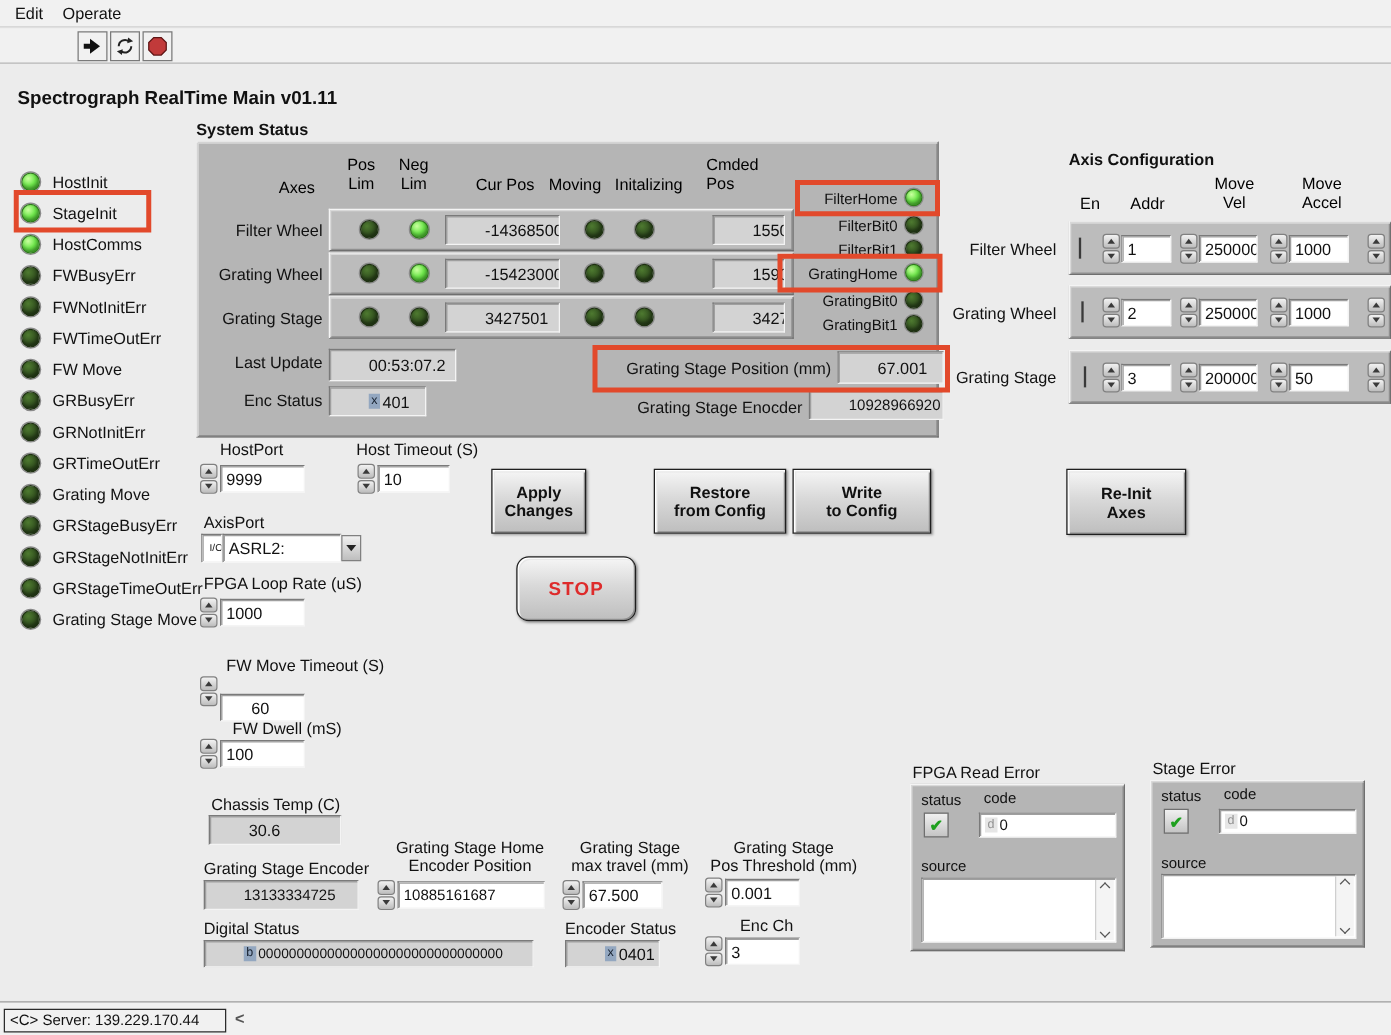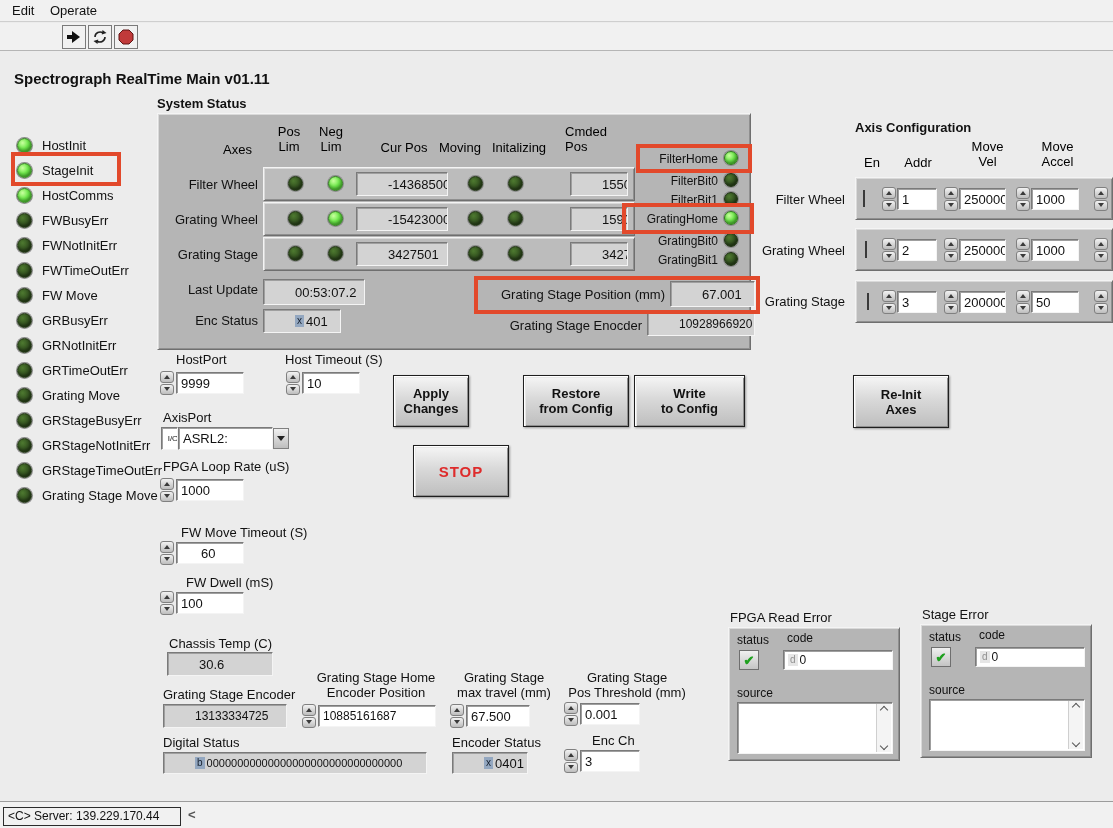--- a/index.html
+++ b/index.html
@@ -56,21 +56,21 @@
   
   .hl { border:4px solid #E2492B; pointer-events:none; z-index:30; }
 
   
   .lv-button { display:flex; align-items:center; justify-content:center; text-align:center;
                white-space:pre-line; font-weight:bold; font-size:13px; cursor:pointer;
                background:linear-gradient(180deg,#F6F6F6 0%,#D9D9D9 45%,#BEBEBE 100%);
                border:1px solid #1F1F1F;
                box-shadow: inset 1px 1px 0 #FFFFFF, inset 2px 2px 0 #E8E8E8,
                            inset -1px -1px 0 #8F8F8F, 1px 1px 2px rgba(0,0,0,.35); }
-  .stop-text { color:#DE2B2B; font-size:15px; letter-spacing:1px; }
+  .stop-text { color:#DE2B2B; font-size:15px; letter-spacing:1px;border-radius:10px; }
 
   
   .spinner { width:14px; height:24px; display:flex; flex-direction:column; gap:1px; }
   .sp { flex:1; background:linear-gradient(#F2F2F2,#BDBDBD); border:1px solid #808080;
         border-radius:3px; display:flex; align-items:center; justify-content:center; cursor:pointer; }
   .tri-up { width:0; height:0; border-left:3px solid transparent; border-right:3px solid transparent;
             border-bottom:4px solid #3A3A3A; }
   .tri-dn { width:0; height:0; border-left:3px solid transparent; border-right:3px solid transparent;
             border-top:4px solid #3A3A3A; }
 
@@ -324,21 +324,21 @@
 
 <div class="abs" style="left:181px; top:525px;">FW Move Timeout (S)</div>
 <span class="abs spinner" style="left:160px; top:541px;">
     <span class="sp">
       <i class="tri-up"></i>
     </span>
     <span class="sp">
       <i class="tri-dn"></i>
     </span>
   </span>
-<div class="abs fld ctl sunken" style="left:176px; top:542px; width:68px; height:22px;padding-left:24px;">60</div>
+<div class="abs fld ctl sunken" style="left:176px; top:555px; width:68px; height:22px;padding-left:24px;">60</div>
 
 <div class="abs" style="left:186px; top:575px;">FW Dwell (mS)</div>
 <span class="abs spinner" style="left:160px; top:591px;">
     <span class="sp">
       <i class="tri-up"></i>
     </span>
     <span class="sp">
       <i class="tri-dn"></i>
     </span>
   </span>

